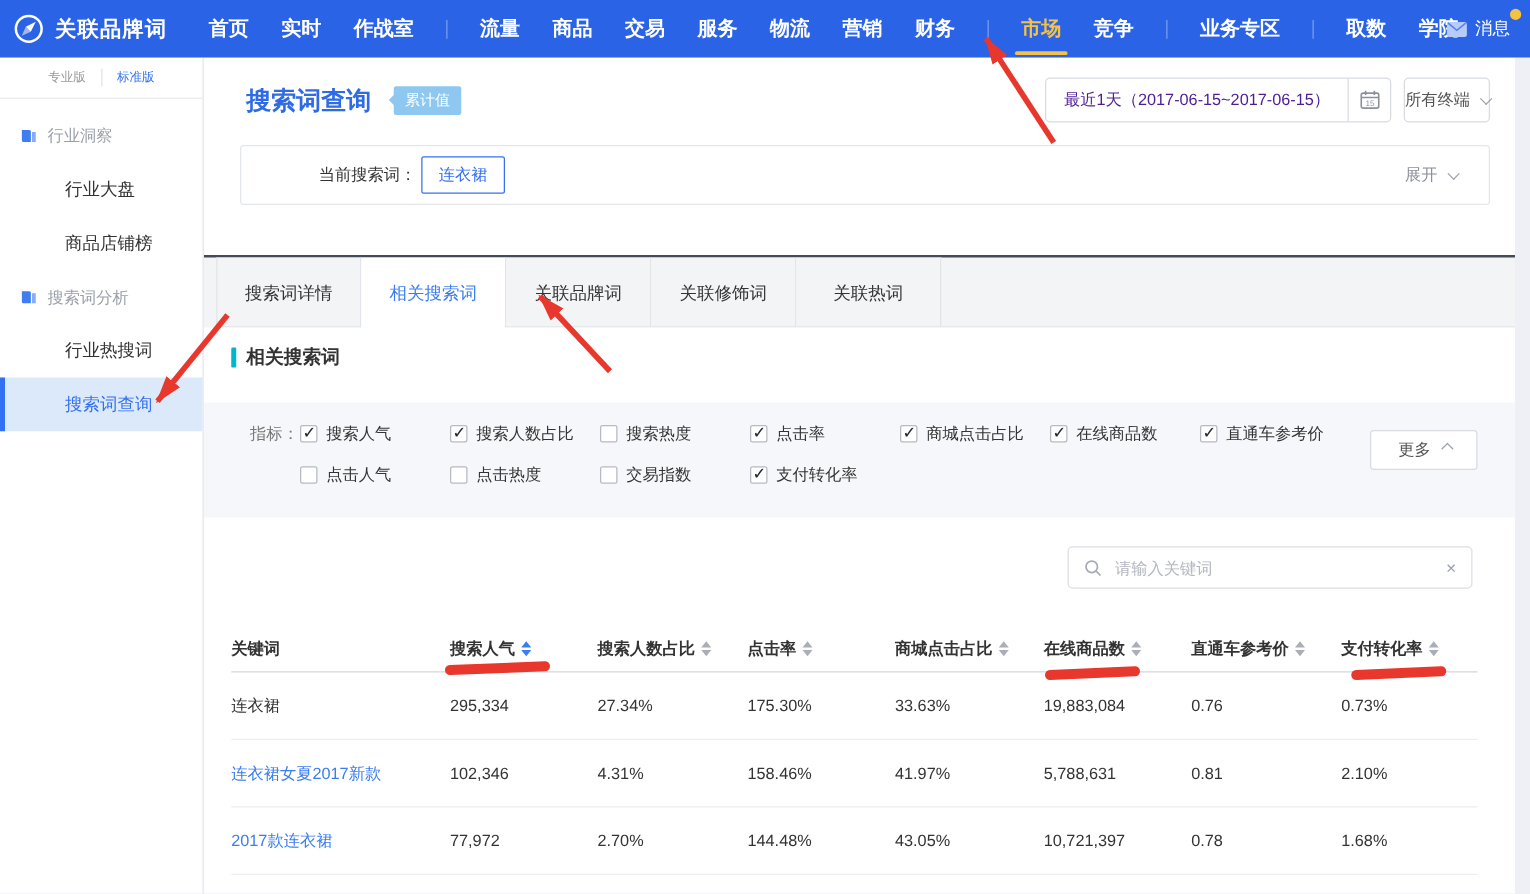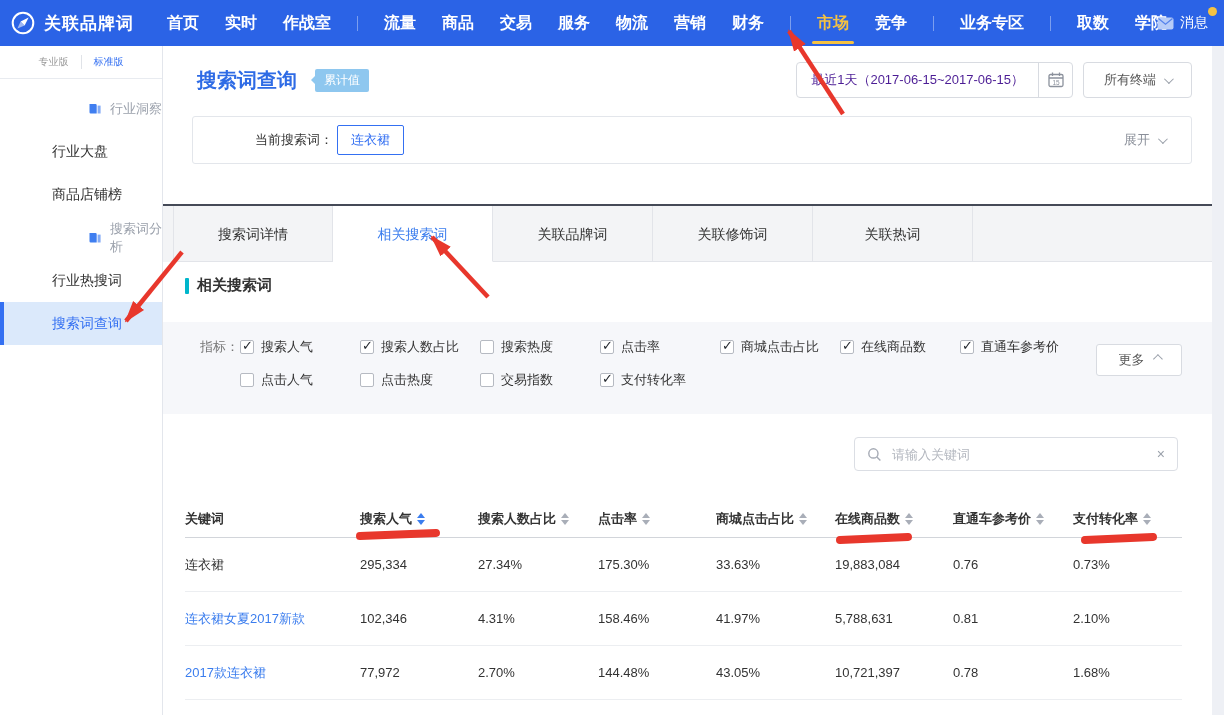--- a/index.html
+++ b/index.html
@@ -27,57 +27,57 @@
 
   
   .sidebar{position:absolute;top:46px;left:0;width:163px;bottom:0;background:#fff;
     border-right:1px solid #e3e6ec;z-index:2;}
   .version-tabs{height:33px;border-bottom:1px solid #e8ebf0;display:flex;align-items:center;
     justify-content:center;gap:12px;font-size:10px;}
   .vt{cursor:pointer;}
   .vt-pro{color:#999;} .vt-std{color:var(--accent);}
   .vt-div{width:1px;height:14px;background:#e0e3e8;}
   #sidebar-groups{padding-top:8px;}
-  .sgroup-title{height:43px;display:flex;align-items:center;gap:8px;padding-left:52px;
-    font-size:13px;color:#9aa0ab;cursor:pointer;margin-left:36px;}
+  .sgroup-title{height:43px;display:flex;align-items:center;gap:8px;padding-left:16px;
+    font-size:13px;color:#9aa0ab;cursor:pointer;}
   .sitem{height:43px;line-height:43px;padding-left:52px;font-size:14px;color:#333;cursor:pointer;}
   .sitem.active{background:#dbe9fb;color:var(--accent);border-left:4px solid var(--accent);padding-left:48px;}
 
   
   .main{position:absolute;top:46px;left:163px;right:12px;bottom:0;}
   .hdr{position:absolute;top:0;left:0;right:0;height:158px;background:#fff;}
   .title-row{display:flex;align-items:center;padding:16px 20px 0 34px;}
   .page-title{font-size:20px;font-weight:bold;color:var(--title-blue);}
   .badge{position:relative;margin-left:18px;background:var(--badge-blue);color:#fff;font-size:12px;
     padding:3px 9px;border-radius:2px;}
   .badge::before{content:"";position:absolute;left:-9px;top:50%;margin-top:-5px;
     border:5px solid transparent;border-right-color:var(--badge-blue);}
   .hdr-right{margin-left:auto;display:flex;align-items:center;}
   .date-btn{display:flex;align-items:stretch;height:36px;border:1px solid #d8dbe1;border-radius:4px;
     background:#fff;overflow:hidden;cursor:pointer;}
   .date-text{padding:0 14px;line-height:34px;font-size:13px;color:#4c1d95;}
   .cal-box{width:34px;border-left:1px solid #d8dbe1;display:flex;align-items:center;justify-content:center;}
   .terminal{margin-left:10px;height:36px;border:1px solid #d8dbe1;border-radius:4px;background:#fff;
-    display:flex;align-items:center;gap:8px;padding:0 20px;font-size:13px;color:#555;cursor:pointer;}
+    display:flex;align-items:center;gap:8px;padding:0 0;font-size:13px;color:#555;cursor:pointer;}
   .chev{display:inline-block;width:7px;height:7px;border-right:1.6px solid #9aa0aa;border-bottom:1.6px solid #9aa0aa;flex:none;}
   .chev.down{transform:rotate(45deg) translateY(-2px);}
   .chev.up{transform:rotate(-135deg) translateY(2px);}
 
   .cur-card{position:absolute;left:29px;right:20px;top:70px;height:48px;border:1px solid #e3e6eb;
     border-radius:3px;background:#fff;display:flex;align-items:center;}
   .cur-label{margin-left:62px;font-size:13px;color:#333;}
   .kw-tag{margin-left:4px;border:1px solid var(--accent);color:var(--accent);font-size:13px;
     padding:5px 13px;border-radius:2px;cursor:pointer;background:#fff;}
   .expand{margin-left:auto;margin-right:26px;font-size:13px;color:#8a8f99;display:flex;
     align-items:center;gap:8px;cursor:pointer;}
 
   
   .tabsrow{position:absolute;top:158px;left:0;right:0;height:58px;background:#f3f4f6;
     border-top:2px solid #454a57;display:flex;}
-  .tab{width:160px;height:56px;line-height:56px;text-align:center;font-size:14px;color:#333;
+  .tab{width:116px;height:56px;line-height:56px;text-align:center;font-size:14px;color:#333;
     background:#f3f4f6;border-right:1px solid #e2e4e9;border-bottom:1px solid #e2e4e9;cursor:pointer;flex:none;}
   .tab:first-child{margin-left:10px;border-left:1px solid #e2e4e9;}
   .tab.active{background:#fff;color:var(--link-blue);border-bottom:1px solid #fff;}
   .tab-fill{flex:1;border-bottom:1px solid #e2e4e9;}
 
   
   .content{position:absolute;top:216px;left:0;right:0;bottom:0;background:#fff;}
   .section-title{position:absolute;top:14px;left:22px;display:flex;align-items:center;
     font-size:15px;font-weight:bold;color:#333;}
   .section-title::before{content:"";width:4px;height:16px;background:var(--teal);margin-right:8px;border-radius:1px;}

